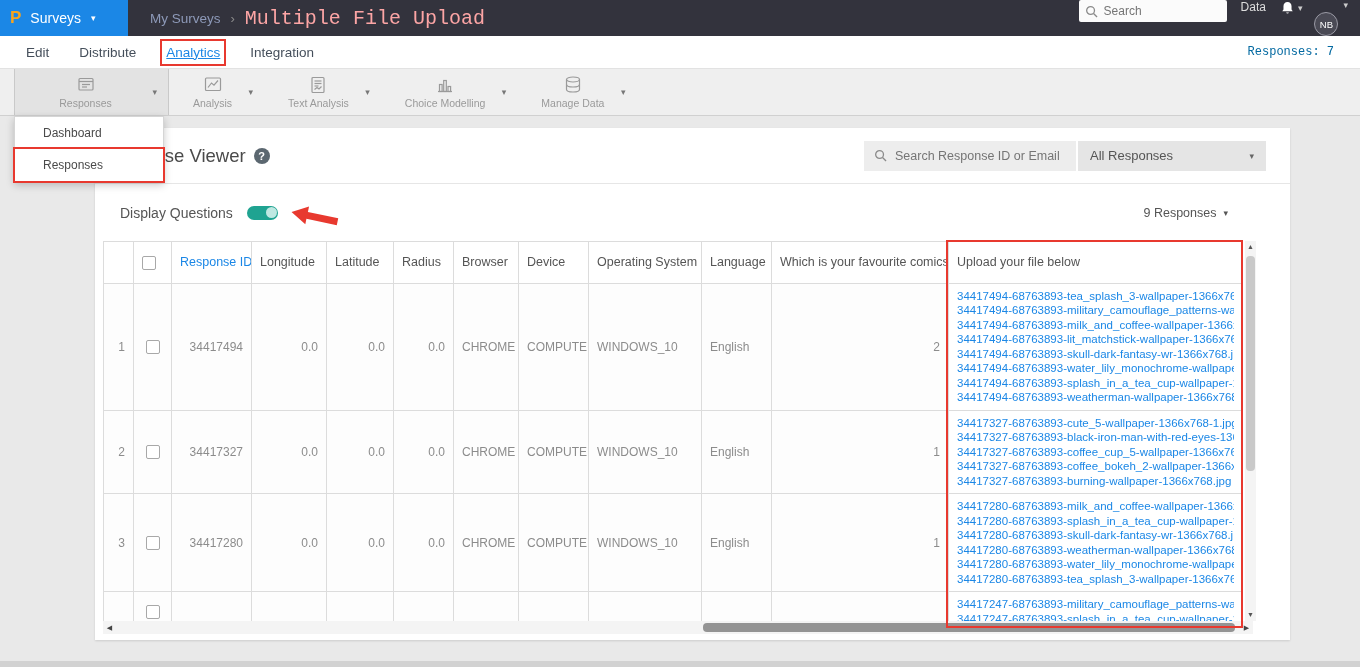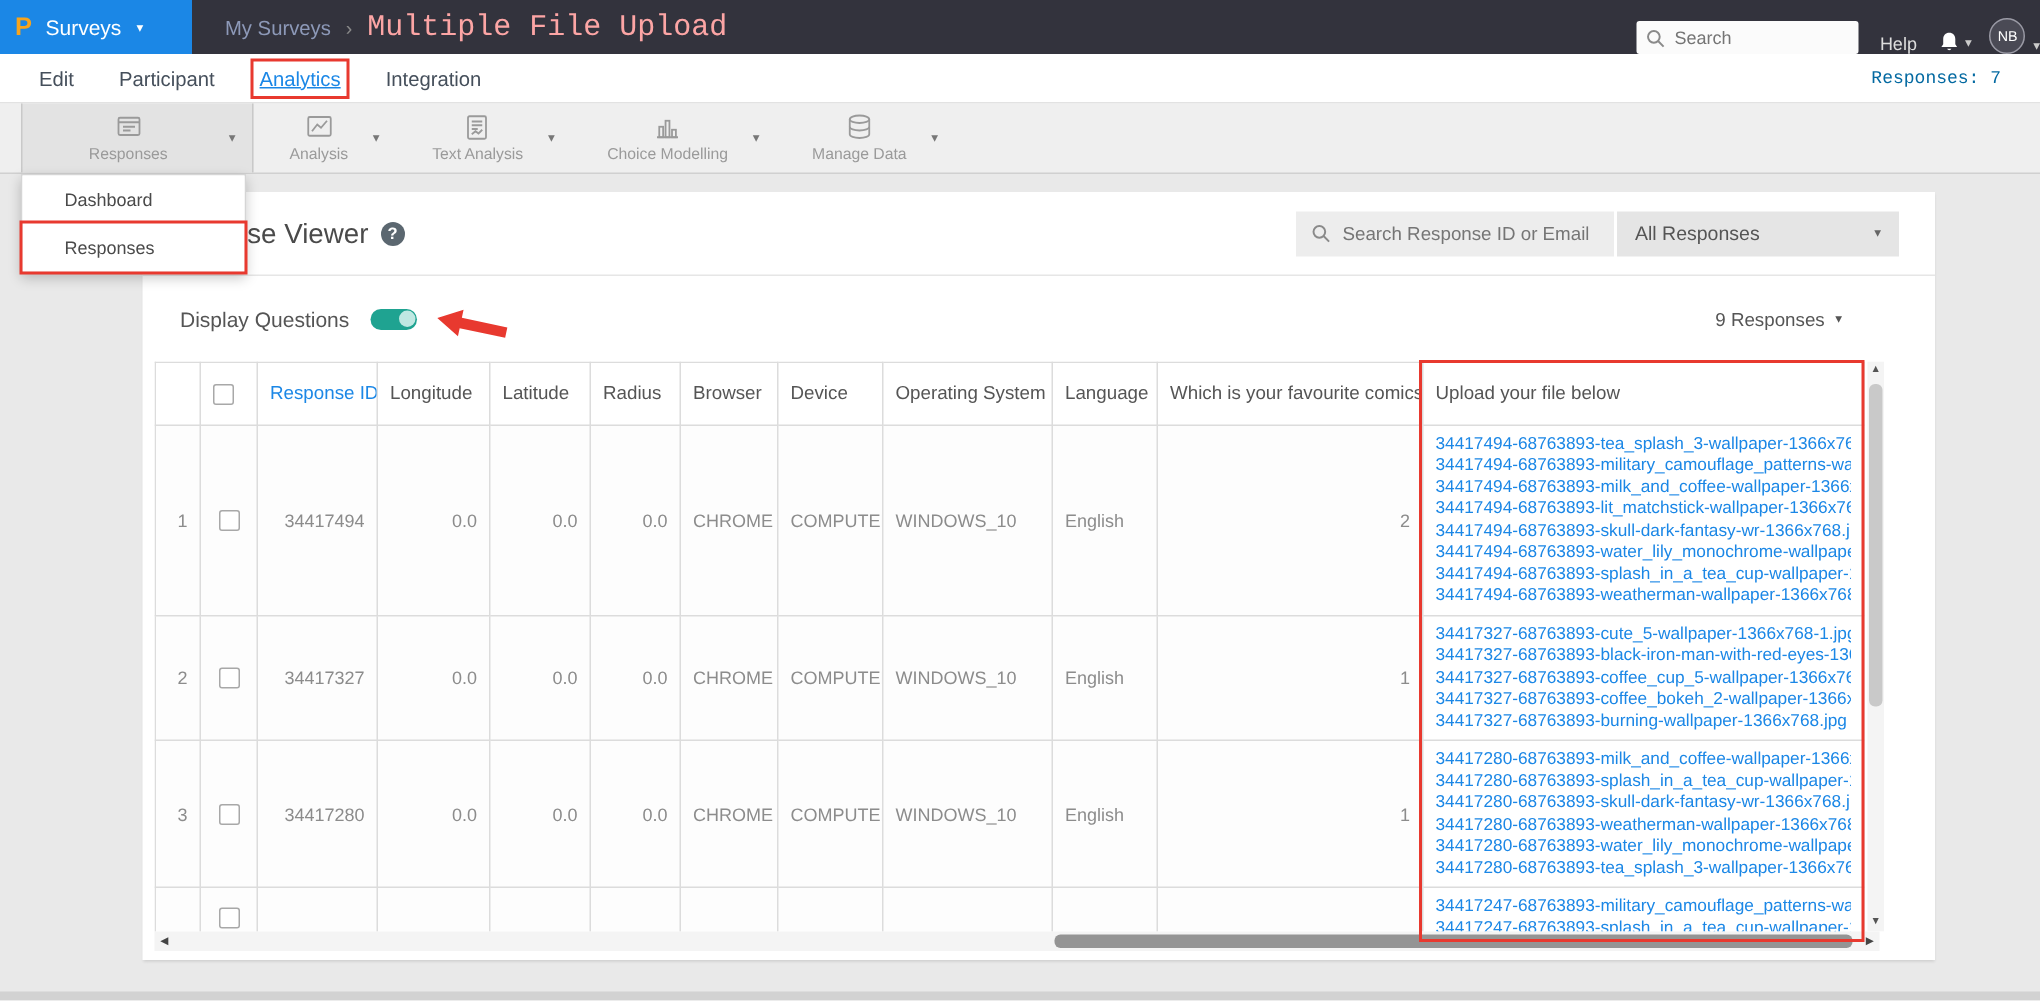--- a/index.html
+++ b/index.html
@@ -13,21 +13,21 @@
   
   .topbar { height:36px; background:#33333d; display:flex; align-items:center; }
   .brand { width:128px; height:36px; background:#1b87e6; display:flex; align-items:center; padding:0 10px; cursor:pointer; }
   .logo { color:#f7a41d; font-weight:bold; font-size:17px; }
   .brand-label { color:#fff; font-size:14px; margin-left:9px; }
   .caret { font-size:9px; }
   .brand .caret { color:#fff; margin-left:10px; }
   .crumb { margin-left:22px; color:#8d99b8; font-size:13.5px; cursor:pointer; }
   .crumb-sep { color:#8a8a8a; margin:0 10px; font-size:13px; }
   .page-title { color:#fca5a5; font-size:20px;font-family:Liberation Mono, monospace; }
-  .topbar-right { margin-left:auto; display:flex; align-items:flex-end; }
+  .topbar-right { margin-left:auto; display:flex; align-items:flex-start; padding-right:12px; }
   .topbar-search { width:148px; height:22px; background:#fbfbfb; border-radius:2px; display:flex; align-items:center; padding:0 6px; }
   .topbar-search input { border:none; outline:none; background:transparent; font-size:12px; color:#555; width:118px; margin-left:4px; }
   .help { color:#ddd; font-size:12px; margin:0 14px; cursor:pointer; }
   .bell { display:flex; align-items:center; cursor:pointer; }
   .bell .caret { color:#ccc; margin-left:3px; }
   .avatar { width:24px; height:24px; border-radius:50%; background:#4a4a55; border:1px solid #9a9aa5; color:#fff; font-size:9.5px; display:flex; align-items:center; justify-content:center; margin-left:12px; cursor:pointer;margin-top:12px; }
   .avatar-caret { color:#ccc; font-size:9px; margin-left:5px; }
   
   .tabs-row { height:33px; background:#fff; display:flex; align-items:center; padding:0 26px; border-bottom:1px solid #e2e2e2; }
   .tab { font-size:13.5px; color:#454f5b; margin-right:30px; cursor:pointer; }
@@ -106,39 +106,39 @@
   <div class="topbar-right">
     <div class="topbar-search">
       <span>
         <svg width="13" height="13" viewBox="0 0 14 14">
             <circle cx="6" cy="6" r="4.2" fill="none" stroke="#8a8a8a" stroke-width="1.4"></circle>
             <line x1="9.2" y1="9.2" x2="13" y2="13" stroke="#8a8a8a" stroke-width="1.4"></line>
           </svg>
       </span>
       <input placeholder="Search" style="">
     </div>
-    <span class="help">Help</span>
+    <span class="help">Data</span>
     <span class="bell">
       <span>
         <svg width="15" height="16" viewBox="0 0 16 16">
             <path d="M8 1.5c-2.6 0-4.3 1.8-4.3 4.5v3.6L2.4 11.5h11.2L12.3 9.6V6c0-2.7-1.7-4.5-4.3-4.5z" fill="#fff"></path>
             <path d="M6.5 12.8a1.6 1.6 0 0 0 3 0z" fill="#fff"></path>
           </svg>
       </span>
       <span class="caret">▾</span>
     </span>
     <span class="avatar">NB</span>
     <span class="avatar-caret">▾</span>
   </div>
 </div>
 
 <div class="tabs-row">
 
 <span class="tab">Edit</span>
-    <span class="tab">Participant</span>
+    <span class="tab">Distribute</span>
     <span class="tab active annotated">Analytics</span>
     <span class="tab">Integration</span>
     <span class="tabs-counter">Responses: 7</span>
   </div>
 
 <div class="toolbar">
 
 <div class="tb-item active">
       <span class="tb-icon">
         <svg width="20" height="20" viewBox="0 0 20 20" fill="none" stroke="#9a9a9a" stroke-width="1.2">

